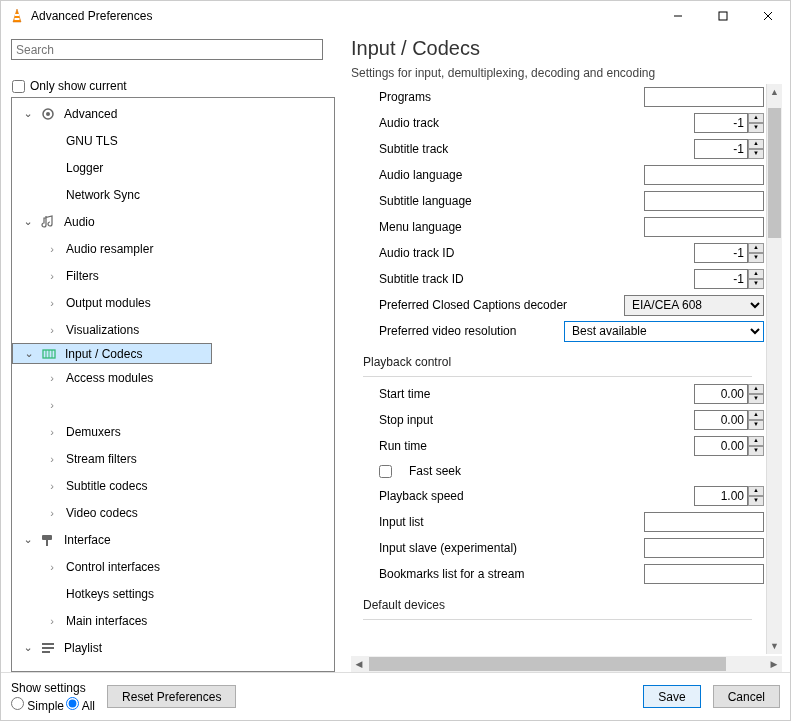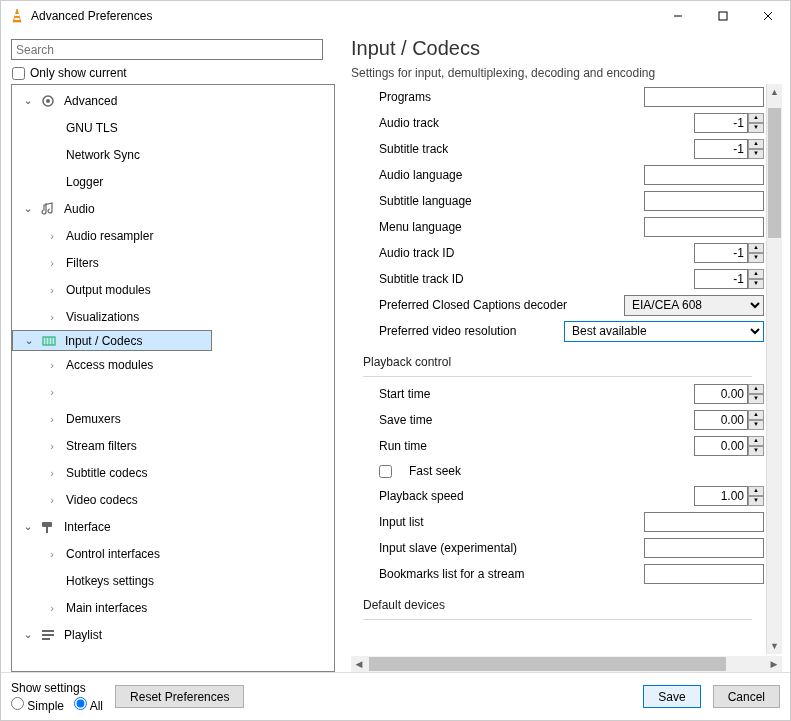--- a/index.html
+++ b/index.html
@@ -10,21 +10,21 @@
 .titlebar .app-icon { width:16px; height:16px; margin-right:6px; }
 .titlebar .title { flex:1; }
 .titlebar .winbtn { width:45px; height:30px; display:flex; align-items:center; justify-content:center; }
 
 
 .main { flex:1; display:flex; overflow:hidden; }
 
 
 .left { width:338px; display:flex; flex-direction:column; border-right:0; padding:8px 0 0 10px; }
 .search { width:312px; height:21px; border:1px solid #7a7a7a; padding:0 4px; color:#737373; }
-.onlyshow { display:flex; align-items:center; gap:5px; margin:6px 0 4px 1px; }
+.onlyshow { display:flex; align-items:center; gap:5px; margin:19px 0 4px 1px; }
 .tree-wrap { flex:1; border:1px solid #828282; width:324px; overflow:hidden; position:relative; display:flex; }
 .tree { flex:1; overflow-y:auto; padding:2px 0; }
 .tree::-webkit-scrollbar { width:16px; }
 .tree::-webkit-scrollbar-track { background:#f0f0f0; }
 .tree::-webkit-scrollbar-thumb { background:#c2c2c2; border:1px solid #a8a8a8; }
 .node { display:flex; align-items:center; height:27px; padding-left:8px; gap:6px; cursor:default; }
 .node.level1 { padding-left:10px; }
 .node.level2 { padding-left:34px; }
 .node.sel { background:#cde8ff; }
 .node .exp { width:12px; text-align:center; color:#555; cursor:pointer; font-size:11px; }
@@ -56,21 +56,21 @@
 .vscroll .thumb { position:absolute; left:1px; right:1px; top:8px; height:130px; background:#c2c2c2; }
 
 .hscroll { height:16px; display:flex; margin-top:2px; }
 .hscroll .arrow { width:16px; display:flex; align-items:center; justify-content:center; color:#666; background:#f0f0f0; cursor:pointer; font-size:9px; }
 .hscroll .track { flex:1; background:#f0f0f0; position:relative; }
 .hscroll .thumb { position:absolute; top:1px; bottom:1px; left:2px; right:40px; background:#c2c2c2; }
 
 
 .footer { height:48px; border-top:1px solid #ddd; display:flex; align-items:center; padding:1px 10px; gap:12px; }
 .show-settings { display:flex; flex-direction:column; gap:2px; }
-.show-settings .radios { display:flex; gap:10px; align-items:center; }
+.show-settings .radios { display:flex; gap:2px; align-items:center; }
 .btn { height:23px; padding:0 14px; border:1px solid #adadad; background:#e1e1e1; cursor:pointer; }
 .btn.primary { border:1px solid #0078d7; background:#e5f1fb; }
 .footer .spacer { flex:1; }
 input[type=checkbox], input[type=radio] { margin:0; }
 </style>
 </head>
 <body>
 
 <div class="titlebar">
   <span class="app-icon">
@@ -119,25 +119,25 @@
               </svg>
             </span>
           <span class="lbl">Advanced</span>
         </div>
         <div class="node level2">
             <span class="chev"></span>
             <span class="lbl">GNU TLS</span>
           </div>
         <div class="node level2">
             <span class="chev"></span>
+            <span class="lbl">Logger</span>
+          </div>
+        <div class="node level2">
+            <span class="chev"></span>
             <span class="lbl">Network Sync</span>
-          </div>
-        <div class="node level2">
-            <span class="chev"></span>
-            <span class="lbl">Logger</span>
           </div>
 
         <div class="node level1">
           <span class="exp">⌄</span>
           <span class="cat-icon">
               <svg viewBox="0 0 16 16" width="16" height="16">
                 <path d="M6 2 L6 11 A2 2 0 1 1 4 9 L4 4 L12 2 L12 10 A2 2 0 1 1 10 8" fill="none" stroke="#666" stroke-width="1.2"></path>
               </svg>
             </span>
           <span class="lbl">Audio</span>
@@ -316,21 +316,21 @@
             <span class="lbl">Start time</span>
           <div class="spin">
               <input value="0.00" style="">
               <div class="btns">
                 <div class="sbtn">▲</div>
                 <div class="sbtn">▼</div>
               </div>
             </div>
         </div>
         <div class="row">
-            <span class="lbl">Save time</span>
+            <span class="lbl">Stop input</span>
           <div class="spin">
               <input value="0.00" style="">
               <div class="btns">
                 <div class="sbtn">▲</div>
                 <div class="sbtn">▼</div>
               </div>
             </div>
         </div>
         <div class="row">
             <span class="lbl">Run time</span>

